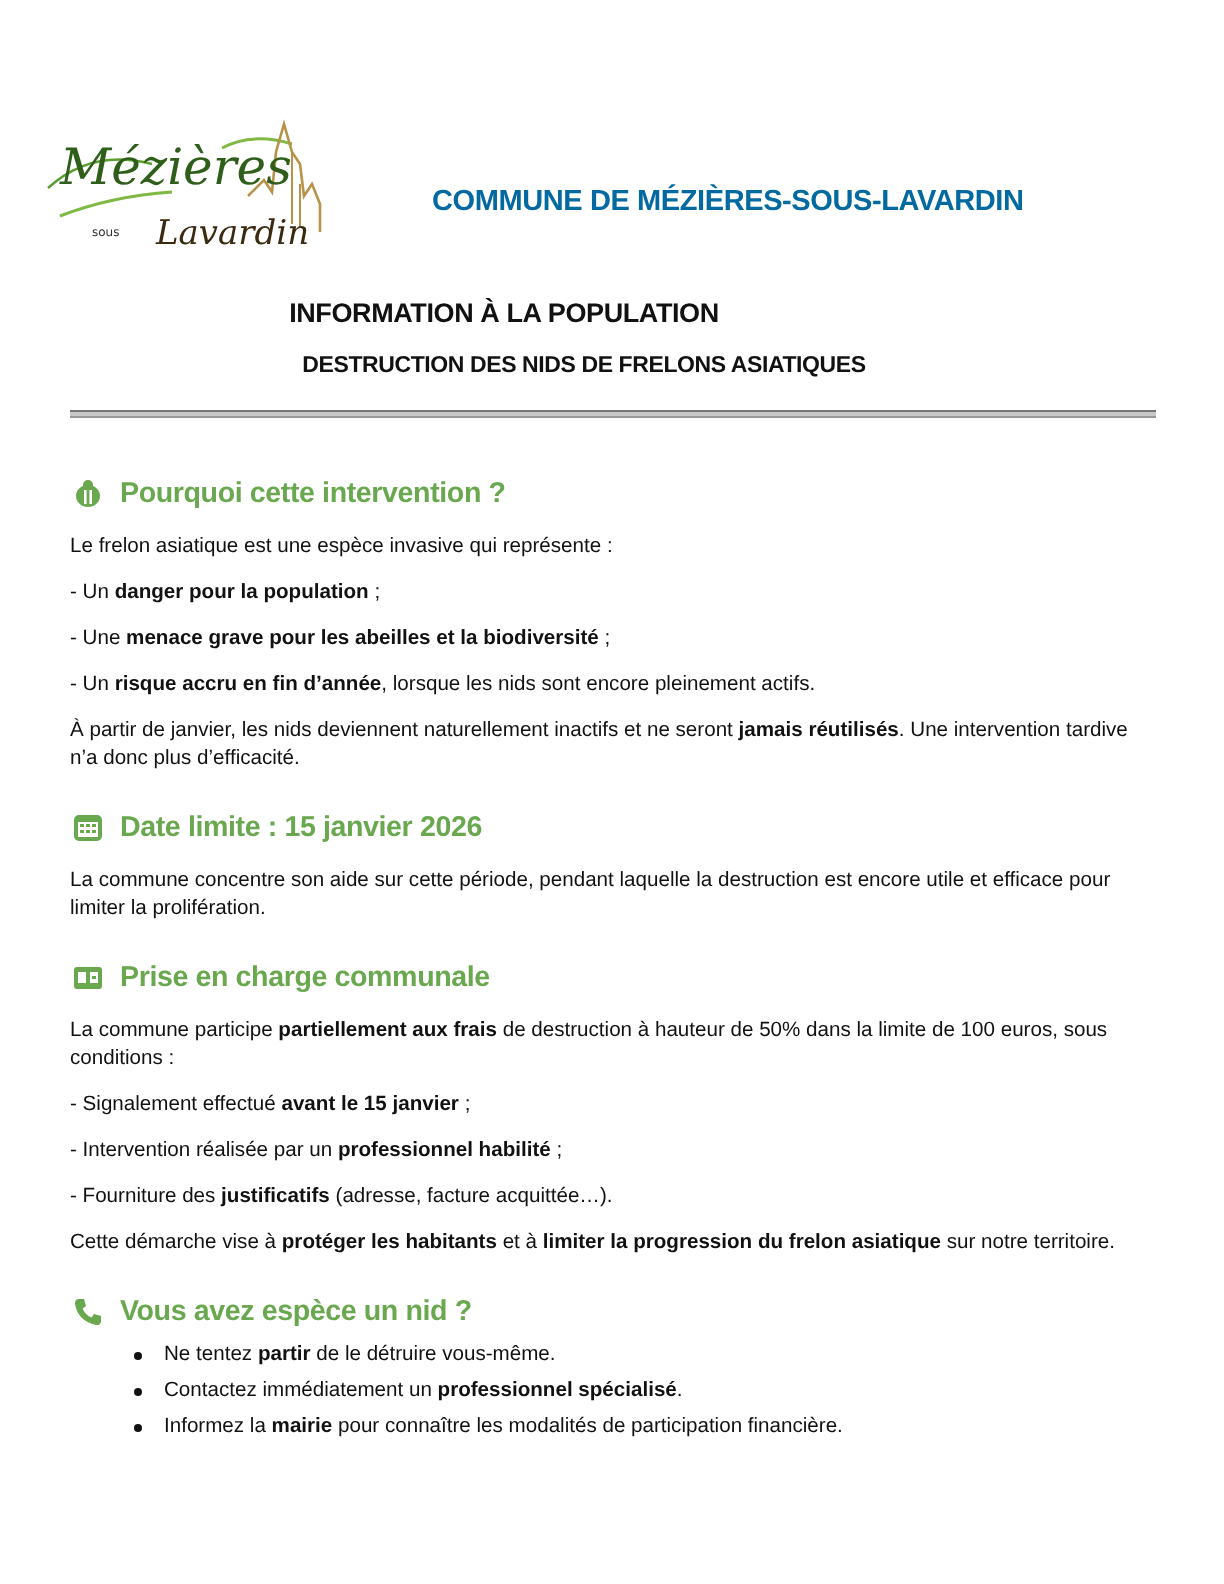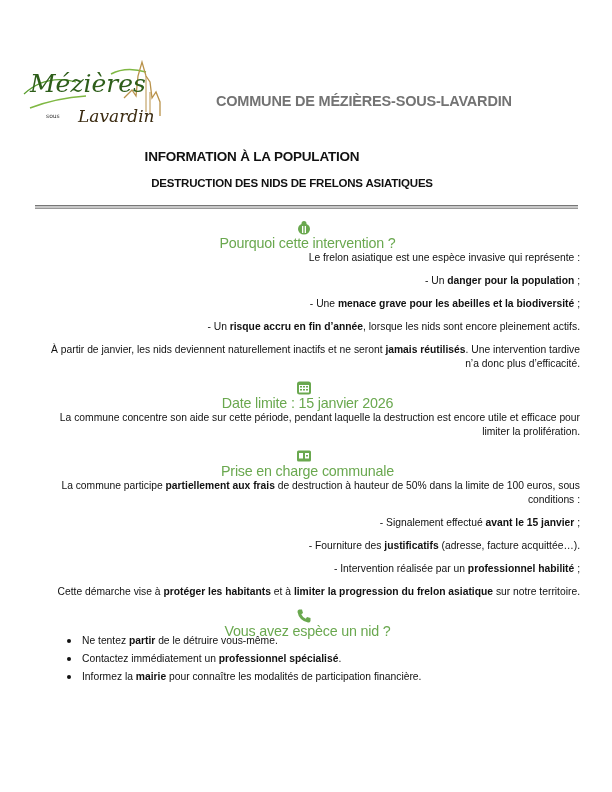--- a/index.html
+++ b/index.html
@@ -1,31 +1,31 @@
 <!DOCTYPE html>
 <html><head>
 <meta charset="utf-8">
 <style>
   html, body { margin: 0; padding: 0; background: #ffffff; }
   body { width: 612px; height: 792px; position: relative; overflow: hidden;
          font-family: "Liberation Sans", "DejaVu Sans", sans-serif; color: #111; }
   .logo { position: absolute; left: 16px; top: 52px; width: 165px; height: 78px; }
   .commune { position: absolute; left: 216px; top: 93px; font-size: 14.5px; font-weight: bold;
-             color: #737373; letter-spacing: -0.2px; white-space: nowrap; }
+             color: #0369a1; letter-spacing: -0.2px; white-space: nowrap; }
   .title { position: absolute; left: 0; width: 504px; text-align: center; top: 149px;
            font-size: 13.5px; font-weight: bold; letter-spacing: -0.2px; }
   .subtitle { position: absolute; left: 0; width: 584px; text-align: center; top: 177px;
               font-size: 11.5px; font-weight: bold; letter-spacing: -0.2px; }
   .rule { position: absolute; left: 35px; width: 543px; top: 205px; height: 2px;
           border-top: 1px solid #777; border-bottom: 1px solid #999; background: #c8c8c8; }
   .content { position: absolute; left: 35px; top: 220px; width: 545px; font-size: 10.3px; line-height: 14px; }
-  .h { display: flex; align-items: center; color: #6aa84f; font-weight: normal; font-size: 14.3px;
-       margin: 0 0 9px 0; height: 22px; letter-spacing: -0.2px; flex-direction: column; }
+  .h { display: flex; align-items: center; color: #6aa84f; font-weight: bold; font-size: 14.3px;
+       margin: 16px 0 9px 0; height: 22px; letter-spacing: -0.2px; }
   .h .ico { width: 17px; height: 17px; margin-right: 8px; display: inline-flex; align-items: center; justify-content: center; }
-  p { margin: 0 0 9px 12px; text-align: right; }
+  p { margin: 0 0 9px 0; }
   b { font-weight: bold; }
   ul { margin: 0 0 0 0; padding-left: 32px; list-style: none; }
   ul li { position: relative; margin: 0 0 4px 0; padding-left: 15px; }
   ul li::before { content: ""; position: absolute; left: 0; top: 5px; width: 4px; height: 4px; border-radius: 50%; background: #111; }
 </style>
 </head>
 <body>
 
 <div class="logo">
   <svg width="165" height="78" viewBox="0 0 165 78">
@@ -89,22 +89,22 @@
           <rect x="1" y="2.5" width="14" height="11" rx="1.5" fill="#6aa84f"></rect>
           <rect x="3" y="5" width="4" height="5.5" fill="#fff"></rect>
           <rect x="9" y="5" width="4" height="5.5" fill="#fff"></rect>
           <rect x="10" y="7" width="2" height="1.5" fill="#6aa84f"></rect>
         </svg>
     </span>
     <span>Prise en charge communale</span>
   </div>
   <p><span>La commune participe </span><b>partiellement aux frais</b><span> de destruction à hauteur de 50% dans la limite de 100 euros, sous conditions :</span></p>
   <p><span>- Signalement effectué </span><b>avant le 15 janvier</b><span> ;</span></p>
+  <p><span>- Intervention réalisée par un </span><b>professionnel habilité</b><span> ;</span></p>
   <p><span>- Fourniture des </span><b>justificatifs</b><span> (adresse, facture acquittée…).</span></p>
-  <p><span>- Intervention réalisée par un </span><b>professionnel habilité</b><span> ;</span></p>
   <p><span>Cette démarche vise à </span><b>protéger les habitants</b><span> et à </span><b>limiter la progression du frelon asiatique</b><span> sur notre territoire.</span></p>
 
   <div class="h" style="margin-bottom:4px;">
     <span class="ico">
       <svg width="16" height="16" viewBox="0 0 16 16">
           <path d="M3 1.5 L6 1.5 L7 5 L5.3 6.3 Q7 10 9.8 10.8 L11 9 L14.5 10 L14.5 13 Q14 14.8 12 14.5 Q3 12.5 1.5 4 Q1.3 2 3 1.5 Z" fill="#6aa84f"></path>
         </svg>
     </span>
     <span>Vous avez espèce un nid ?</span>
   </div>

